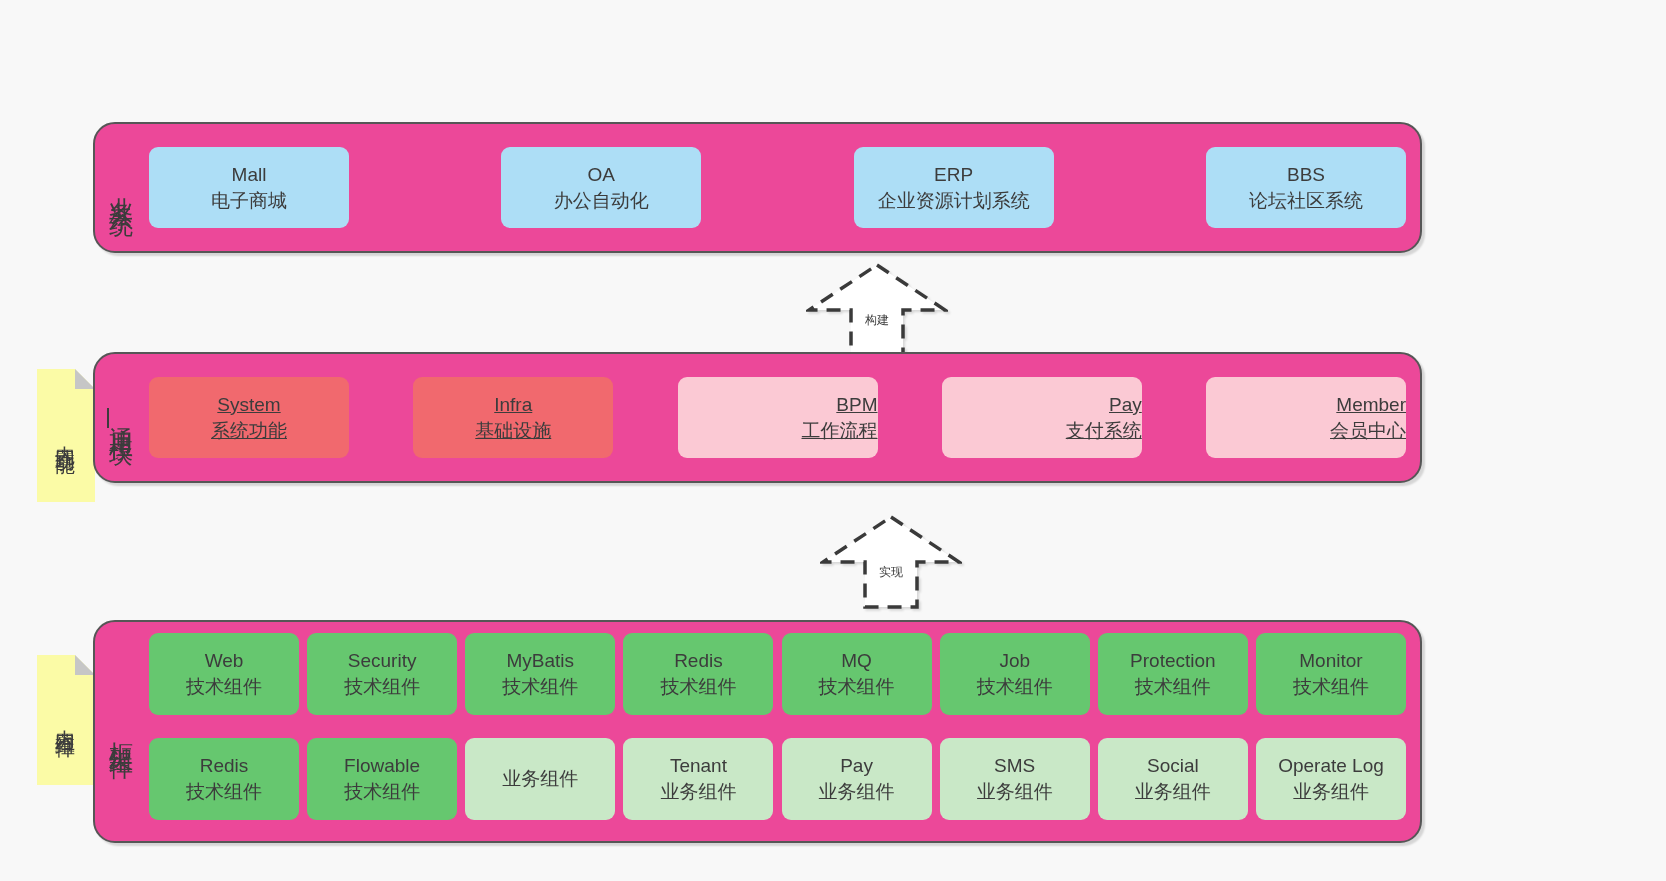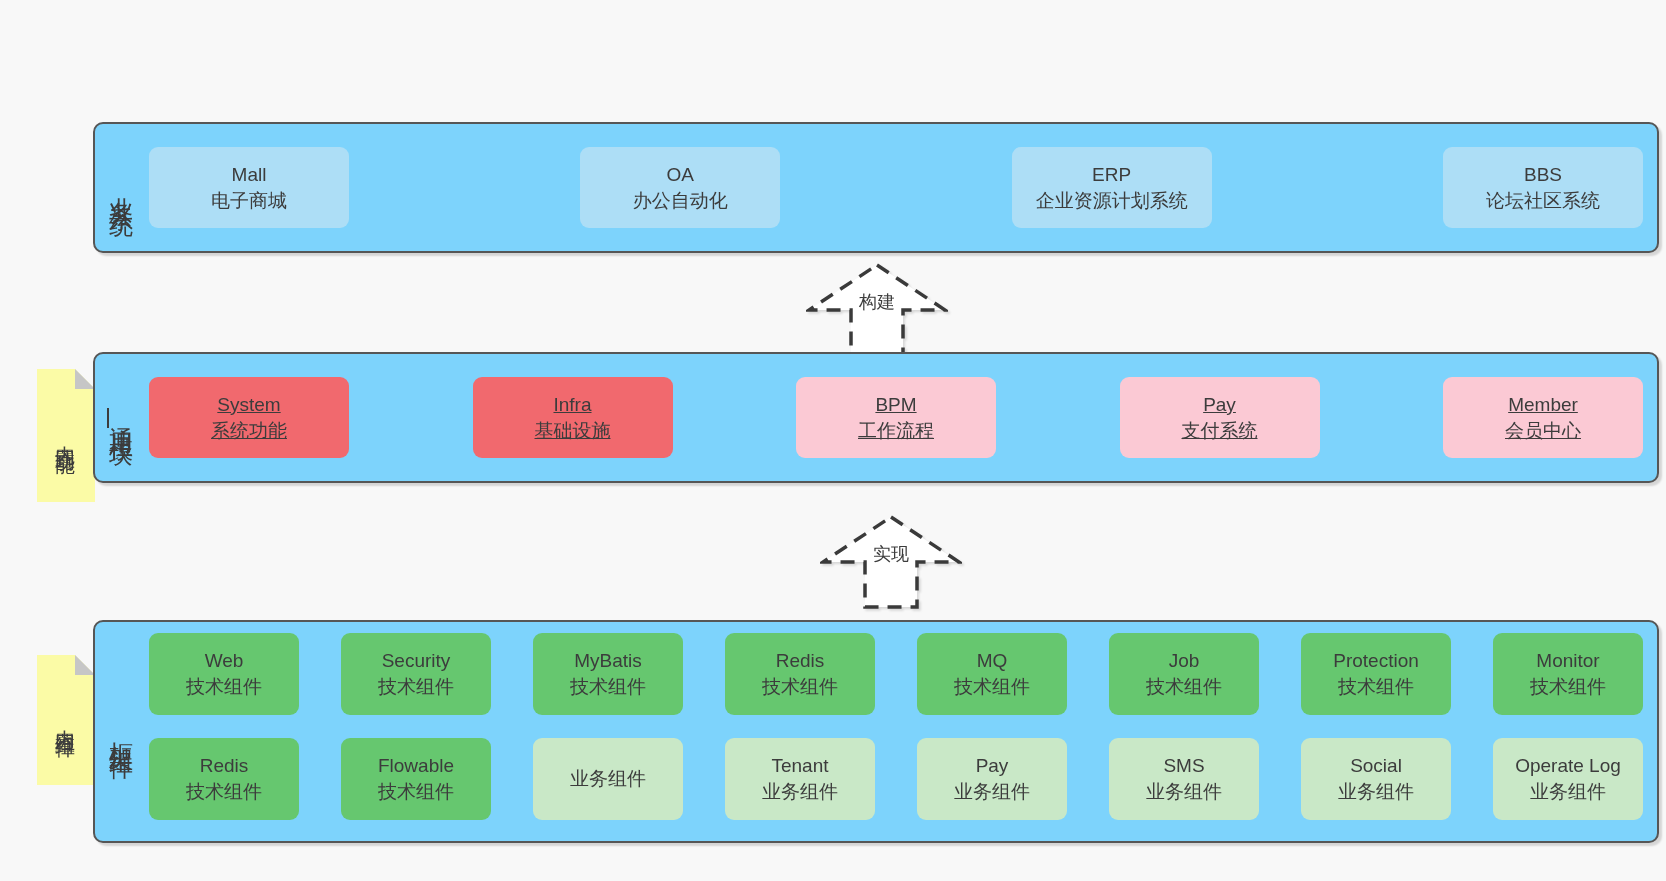--- a/index.html
+++ b/index.html
@@ -1,22 +1,22 @@
 <!DOCTYPE html>
 <html><head>
 <meta charset="utf-8">
 <style>
   html,body{margin:0;padding:0;}
   .canvas{
     position:relative;width:1666px;height:881px;background:#f8f8f8;
     font-family:"Liberation Sans","DejaVu Sans",sans-serif;color:#3c3c3c;overflow:hidden;
   }
   .layer{
-    position:absolute;left:93px;width:1566px;box-sizing:border-box;
-    background:#7dd3fc;border:2px solid #565656;border-radius:10px;
+    position:absolute;left:93px;width:1329px;box-sizing:border-box;
+    background:#ec4899;border:2px solid #565656;border-radius:22px;
     box-shadow:3px 3px 2px rgba(0,0,0,0.14);
     display:flex;z-index:2;
   }
   .layer-label{
     flex:0 0 52px;display:flex;align-items:center;justify-content:center;
     writing-mode:vertical-rl;text-orientation:upright;
     font-size:24px;letter-spacing:5px;color:#3c3c3c;
   }
   .boxes{
     flex:1;display:flex;align-items:center;justify-content:space-between;
@@ -29,42 +29,42 @@
   .row{display:flex;justify-content:space-between;}
   .box{
     box-sizing:border-box;border-radius:9px;
     display:flex;flex-direction:column;align-items:center;justify-content:center;
     text-align:center;font-size:19px;line-height:26px;color:#3c3c3c;
   }
   .box.wide{width:200px;height:81px;}
   .box.narrow{width:150px;height:82px;padding:0 8px;}
   .blue{background:#addef6;}
   .red{background:#f1696e;}
-  .pink{background:#fbc9d4;}
+  .pink{background:#fbc9d4;align-items:flex-end;}
   .green{background:#66c76f;}
   .lgreen{background:#c9e8c7;}
   .note{
     position:absolute;left:37px;width:58px;background:#fbfba6;z-index:1;
     clip-path:polygon(0 0,calc(100% - 20px) 0,100% 20px,100% 100%,0 100%);
     display:flex;align-items:center;justify-content:center;
     filter:drop-shadow(2px 2px 1px rgba(0,0,0,0.15));
   }
   .note-text{
     writing-mode:vertical-rl;text-orientation:upright;
     font-size:20px;letter-spacing:3px;color:#3c3c3c;
   }
   .note-fold{
     position:absolute;width:20px;height:20px;background:#c6c6c6;z-index:1;
     clip-path:polygon(0 0,100% 100%,0 100%);
   }
   .arrow{position:absolute;z-index:1;}
   .arrow svg{display:block;filter:drop-shadow(2px 2px 1px rgba(0,0,0,0.13));}
   .arrow-label{
-    position:absolute;left:50%;top:40px;transform:translate(-50%,-50%);
-    background:#ffffff;padding:1px 3px;font-size:18px;white-space:nowrap;
+    position:absolute;left:50%;top:58px;transform:translate(-50%,-50%);
+    background:#ffffff;padding:1px 3px;font-size:12px;white-space:nowrap;
   }
 </style>
 </head>
 <body>
 
 <div class="canvas">
 
   <div class="note" style="top:369px;height:133px;">
     <span class="note-text">内置功能</span>
   </div>

